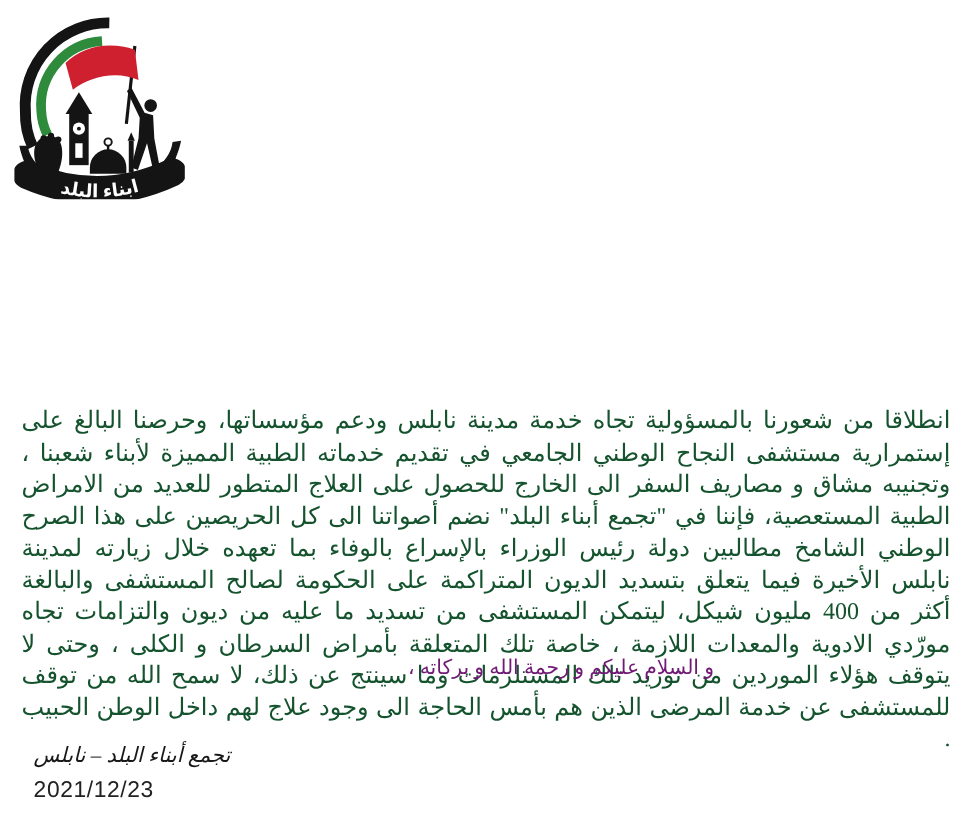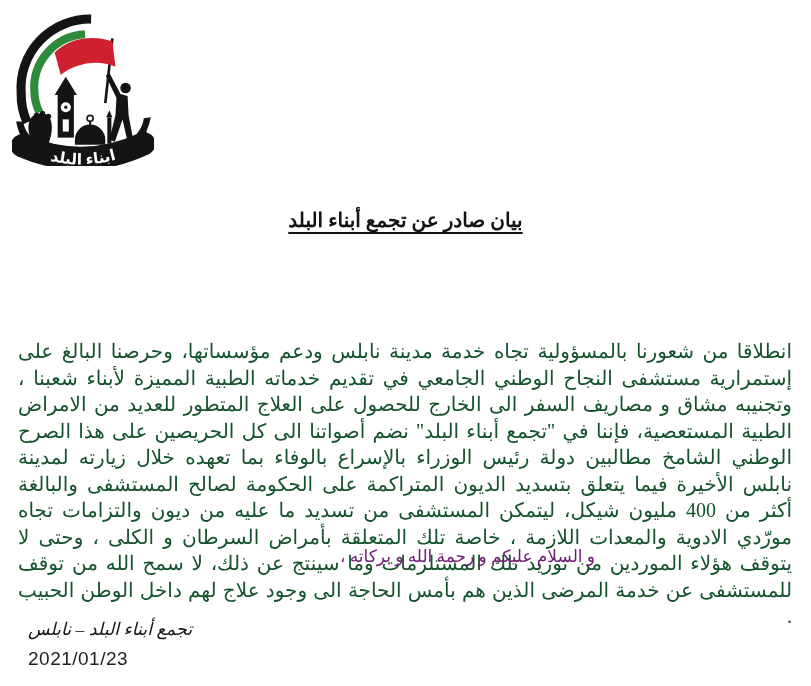--- a/index.html
+++ b/index.html
@@ -104,23 +104,22 @@
         <path d="M10 130 Q 70 156 130 128" stroke="#141414" stroke-width="23" fill="none" stroke-linecap="round"></path>
         <path id="bannerTextPath" d="M12 136 Q 70 162 128 134" fill="none" stroke="none"></path>
         <text font-size="15" font-weight="bold" fill="#ffffff" font-family="Liberation Sans, DejaVu Sans, sans-serif">
           <textPath href="#bannerTextPath" startOffset="50%" text-anchor="middle">ابناء البلد</textPath>
         </text>
       </g>
     </svg>
   </div>
 
   <div class="titles">
-    <div class="title-line">بيان صادر عن تجمع أبناء البلد</div>
   </div>
 
   <div class="body-text">انطلاقا من شعورنا بالمسؤولية تجاه خدمة مدينة نابلس ودعم مؤسساتها، وحرصنا البالغ على إستمرارية مستشفى النجاح الوطني الجامعي في تقديم خدماته الطبية المميزة لأبناء شعبنا ، وتجنيبه مشاق و مصاريف السفر الى الخارج للحصول على العلاج المتطور للعديد من الامراض الطبية المستعصية، فإننا في "تجمع أبناء البلد" نضم أصواتنا الى كل الحريصين على هذا الصرح الوطني الشامخ مطالبين دولة رئيس الوزراء بالإسراع بالوفاء بما تعهده خلال زيارته لمدينة نابلس الأخيرة فيما يتعلق بتسديد الديون المتراكمة على الحكومة لصالح المستشفى والبالغة أكثر من 400 مليون شيكل، ليتمكن المستشفى من تسديد ما عليه من ديون والتزامات تجاه مورّدي الادوية والمعدات اللازمة ، خاصة تلك المتعلقة بأمراض السرطان و الكلى ، وحتى لا يتوقف هؤلاء الموردين من توريد تلك المستلزمات وما سينتج عن ذلك، لا سمح الله من توقف للمستشفى عن خدمة المرضى الذين هم بأمس الحاجة الى وجود علاج لهم داخل الوطن الحبيب .</div>
 
   <div class="closing">و السلام عليكم و رحمة الله و بركاته ،</div>
 
   <div class="signature">تجمع أبناء البلد – نابلس</div>
-  <div class="date">2021/01/23</div>
+  <div class="date">2021/12/23</div>
 
 </div>
 
 </body></html>

